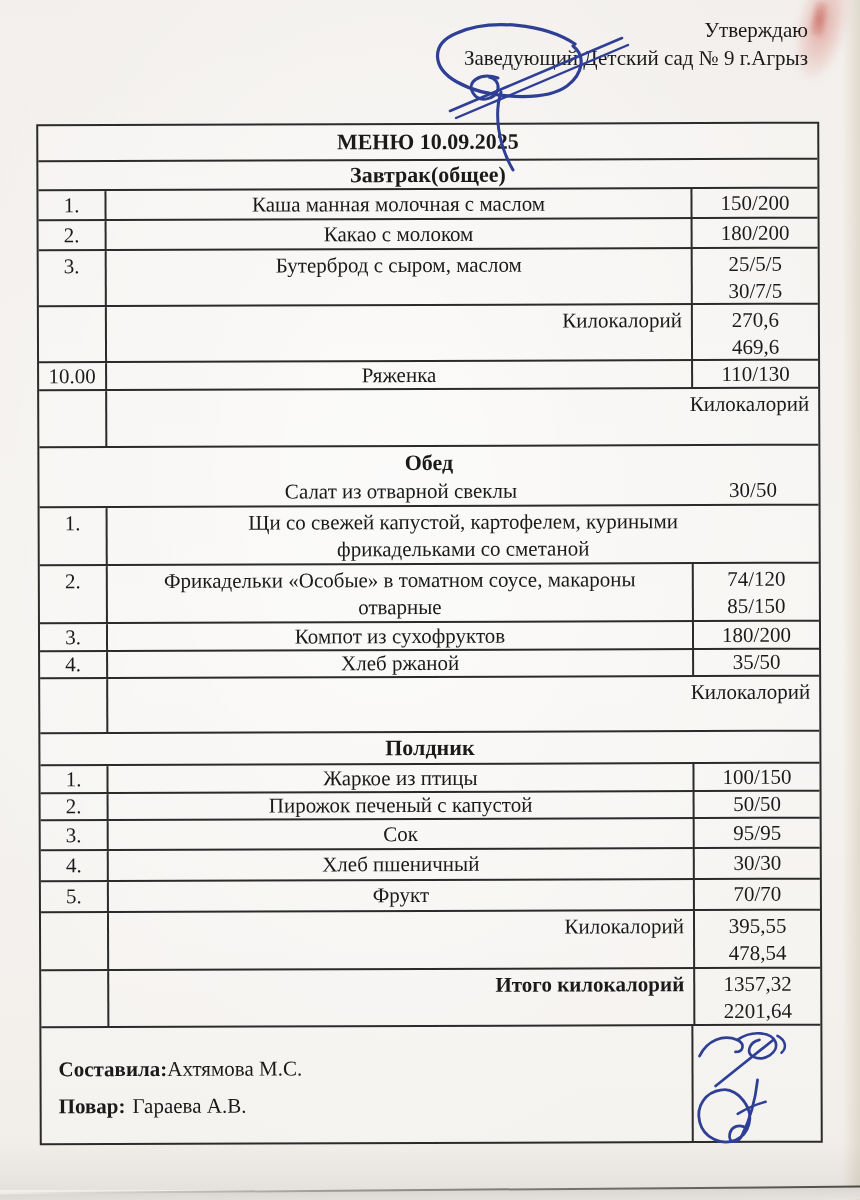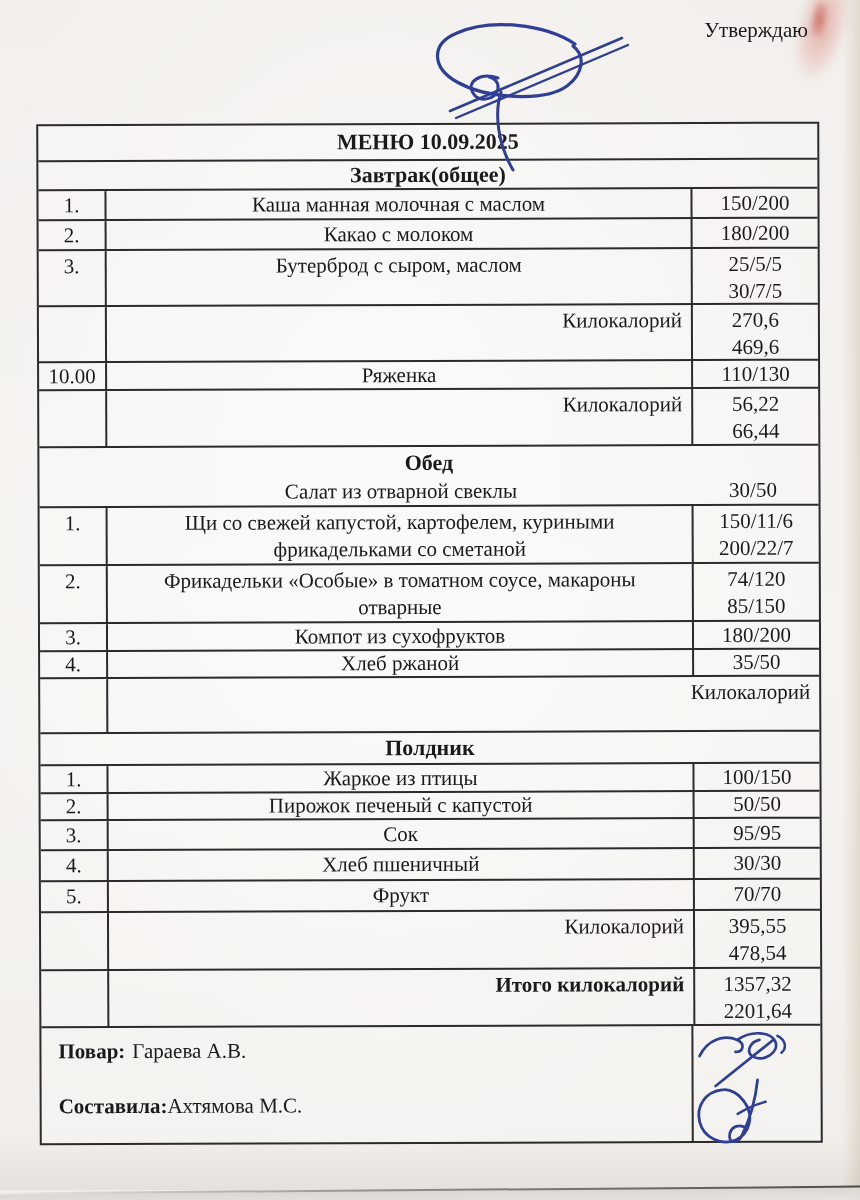--- a/index.html
+++ b/index.html
@@ -81,20 +81,21 @@
 
   <div class="edge-right"></div>
   <div class="pink-smudge"></div>
   <div class="pink-smudge2"></div>
   <div class="under-table-shade"></div>
   <div class="scan-bottom-line"></div>
   <div class="scan-bottom-strip"></div>
 
   <div class="approval">
     <div>Утверждаю</div>
+    <div>Заведующий Детский сад № 9 г.Агрыз</div>
   </div>
 
   <svg class="sig sig-top" width="270" height="178" viewBox="0 0 270 178">
     <path class="sig-stroke" stroke-width="3.2" d="M 180 26 C 150 6, 95 0, 62 15 C 35 26, 37 50, 62 64 C 92 81, 150 84, 172 68 C 188 56, 191 38, 178 28"></path>
     <path class="sig-stroke" stroke-width="3" d="M 103 60 C 85 54, 71 64, 78 75 C 84 85, 100 82, 103 71 C 104 65, 100 60, 94 59"></path>
     <path class="sig-stroke" stroke-width="2.6" d="M 227 20 L 55 93"></path>
     <path class="sig-stroke" stroke-width="2.4" d="M 233 27 L 61 100"></path>
     <path class="sig-stroke" stroke-width="3" d="M 106 74 C 99 96, 103 126, 118 152"></path>
   </svg>
 
@@ -162,46 +163,38 @@
         </div>
         <div class="cell c-val mid">
           <span class="line">110/130</span>
         </div>
       </div>
       <div class="trow" style="height: 57px;">
         <div class="cell c-num"></div>
         <div class="kcal-cell">
           <span class="line">Килокалорий</span>
         </div>
-        <div class="cell c-val topal">
-          <span class="line">56,22</span>
-          <span class="line">66,44</span>
-        </div>
       </div>
       <div class="trow" style="height: 60px;">
         <div class="cell full topal">
           <span class="sec-title">Обед</span>
           <div class="sub-line">
             <span class="sub-name">Салат из отварной свеклы</span>
             <span class="sub-val">30/50</span>
           </div>
         </div>
       </div>
       <div class="trow" style="height: 58px;">
         <div class="cell c-num topal">
           <span class="line">1.</span>
         </div>
         <div class="cell c-name topal">
           <span class="line">Щи со свежей капустой, картофелем, куриными</span>
           <span class="line">фрикадельками со сметаной</span>
         </div>
-        <div class="cell c-val topal">
-          <span class="line">150/11/6</span>
-          <span class="line">200/22/7</span>
-        </div>
       </div>
       <div class="trow" style="height: 58px;">
         <div class="cell c-num topal">
           <span class="line">2.</span>
         </div>
         <div class="cell c-name topal">
           <span class="line">Фрикадельки «Особые» в томатном соусе, макароны</span>
           <span class="line">отварные</span>
         </div>
         <div class="cell c-val topal">
@@ -312,22 +305,22 @@
         <div class="kcal-cell">
           <span class="line kcal-bold">Итого килокалорий</span>
         </div>
         <div class="cell c-val topal">
           <span class="line">1357,32</span>
           <span class="line">2201,64</span>
         </div>
       </div>
       <div class="trow" style="height: 117px;">
         <div class="signoff-cell">
+          <div class="signoff-line l2"><span class="lbl">Составила:</span><span>Ахтямова М.С.</span></div>
           <div class="signoff-line l1"><span class="lbl">Повар:</span><span class="cook-name">Гараева А.В.</span></div>
-          <div class="signoff-line l2"><span class="lbl">Составила:</span><span>Ахтямова М.С.</span></div>
         </div>
         <div class="sig-box">
           <svg class="sig" style="left:0;top:0" width="130" height="125" viewBox="0 0 130 125">
             <path class="sig-stroke" stroke-width="2.7" d="M 6 30 C 14 14, 30 8, 44 14 C 52 18, 50 26, 42 26"></path>
             <path class="sig-stroke" stroke-width="2.7" d="M 44 14 C 58 4, 78 6, 82 16 C 86 27, 70 36, 60 31 C 52 27, 56 16, 66 14"></path>
             <path class="sig-stroke" stroke-width="2.5" d="M 84 10 C 92 14, 94 22, 88 27"></path>
             <path class="sig-stroke" stroke-width="2.7" d="M 80 14 L 22 60"></path>
             <g>
               <path class="sig-stroke" stroke-width="2.8" d="M 28 64 C 12 66, 2 80, 6 96 C 10 112, 28 120, 42 114 C 56 108, 60 90, 52 78 C 46 68, 36 62, 28 64 Z"></path>
               <path class="sig-stroke" stroke-width="2.8" d="M 64 54 C 62 72, 56 94, 48 110 C 44 118, 34 118, 36 108 C 38 100, 46 98, 52 102"></path>

